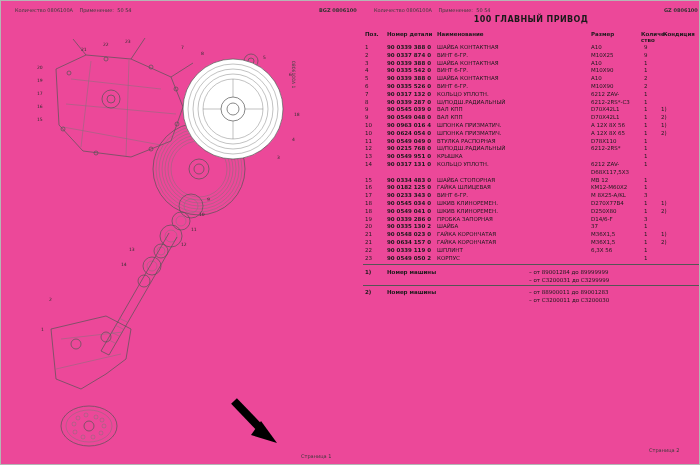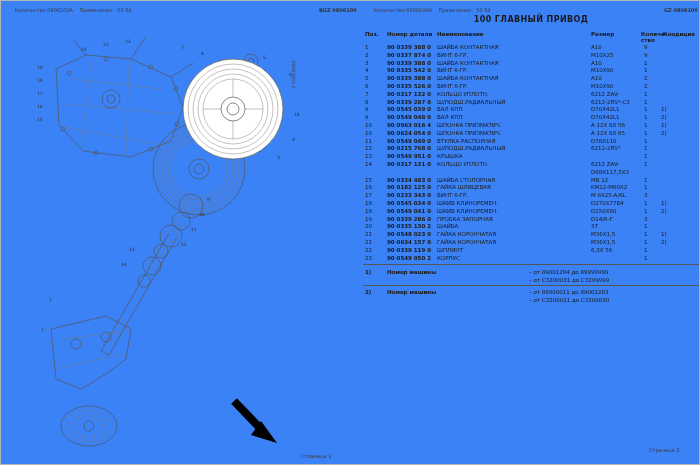--- a/index.html
+++ b/index.html
@@ -1,16 +1,16 @@
 <!DOCTYPE html>
 <html><head>
 <meta charset="utf-8">
 <style>
   html,body{margin:0;padding:0;background:#9a9a9a;}
-  .page{position:relative;width:700px;height:465px;background:#3b82f6;border:1px solid #b5b5b5;
+  .page{position:relative;width:700px;height:465px;background:#ec4899;border:1px solid #b5b5b5;
         font-family:"DejaVu Sans",sans-serif;color:#1a1a1a;overflow:hidden;box-sizing:border-box;}
   .hdr{position:absolute;top:6px;font-size:5px;color:#3a3a3a;white-space:pre;}
   .hdr.code{font-weight:bold;color:#333;}
   .title{position:absolute;top:14px;left:362px;width:336px;text-align:center;
          font-size:8px;font-weight:bold;letter-spacing:.4px;white-space:pre;}
   .tbl{position:absolute;left:362px;top:30px;width:336px;height:280px;font-size:5.5px;}
   .th{position:absolute;top:0;font-weight:bold;white-space:nowrap;}
   .th2{position:absolute;top:6.4px;font-weight:bold;white-space:nowrap;}
   .rows{position:absolute;top:13px;left:0;width:336px;}
   .trow{position:absolute;left:0;height:7.8px;width:336px;}

